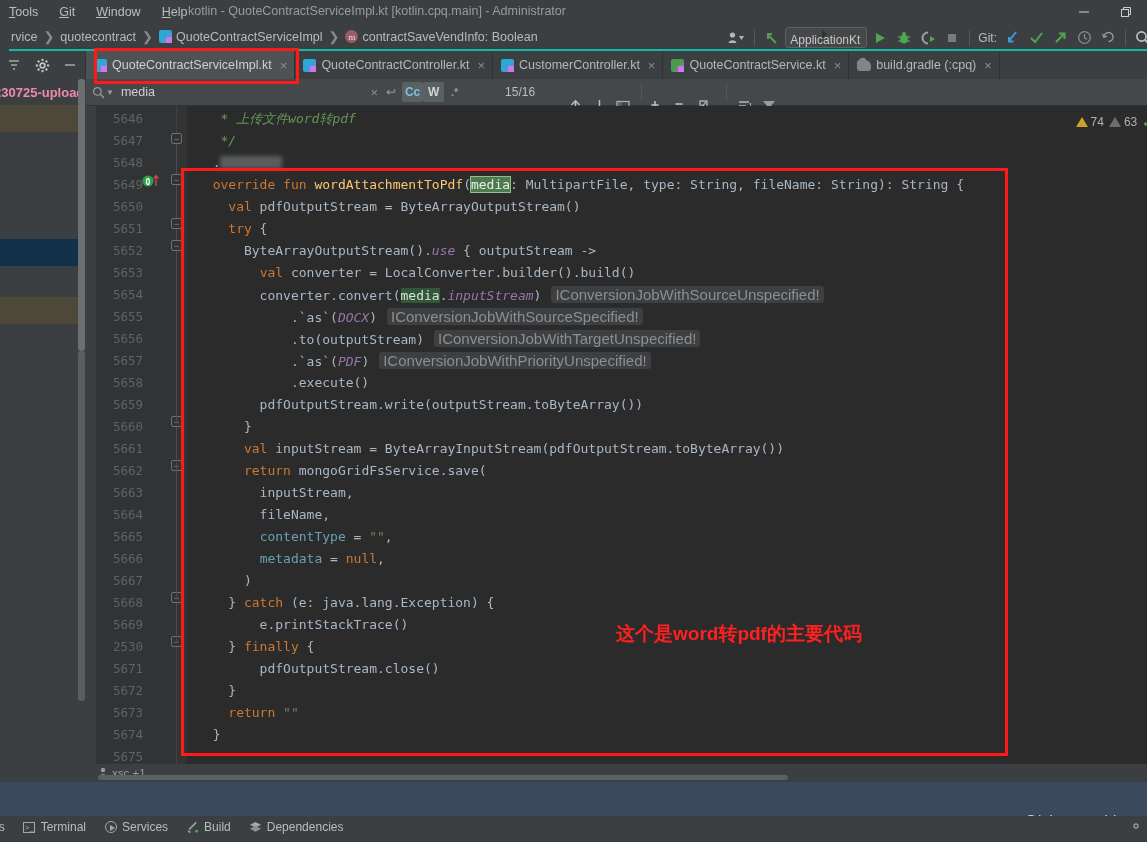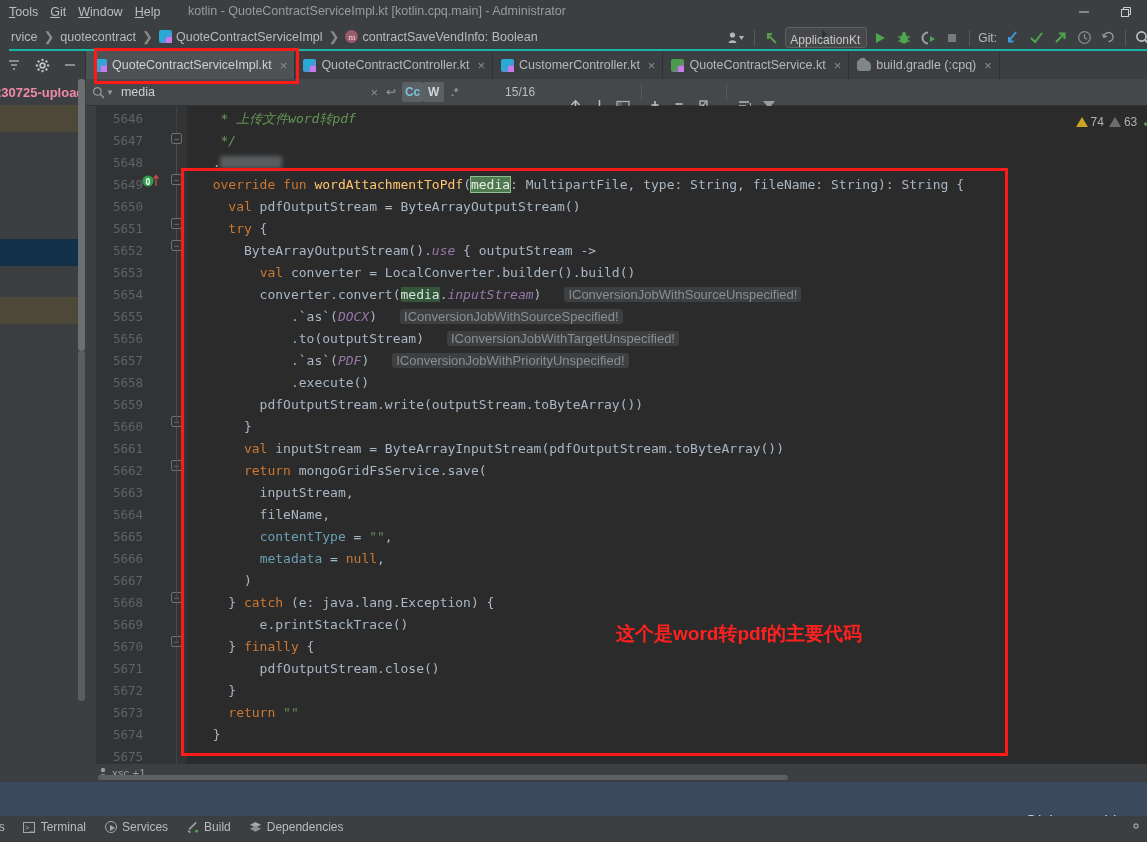--- a/index.html
+++ b/index.html
@@ -17,21 +17,21 @@
     background: #3c3f41;
   }
 
   
   .titlebar {
     position: absolute; left: 0; top: 0; width: 1147px; height: 24px;
     background: #3c3f41; color: #bbbbbb;
     display: flex; align-items: center;
     font-size: 12.5px;
   }
-  .menu-items { display: flex; align-items: center; gap: 6px; padding-left: 6px; }
+  .menu-items { display: flex; align-items: center; gap: 15px; padding-left: 6px; }
   .menu-item { color: #bcbcbc; padding: 1px 3px; cursor: default; }
   .menu-item .mn { text-decoration: underline; }
   .title-text {
     position: absolute; left: 188px; top: 4px;
     color: #9a9a9a; font-size: 12.5px; white-space: nowrap;
   }
   .win-btns {
     position: absolute; right: 0; top: 0; height: 24px;
     display: flex; align-items: center;
   }
@@ -185,23 +185,23 @@
 
   
   .kw  { color: #cc7832; }       
   .fn  { color: #ffc66d; }       
   .id  { color: #a9b7c6; }
   .str { color: #6a8759; }
   .cm  { color: #629755; font-style: italic; }
   .itl { color: #9876aa; font-style: italic; }
   .cyan{ color: #6a9fb5; }
   .hint {
-    background: #3d3f41; color: #8a8f93; font-size: 13px;
+    background: #3d3f41; color: #8a8f93; font-size: 15px;
     font-family: "Liberation Sans", sans-serif; border-radius: 3px;
-    padding: 0px 4px; margin-left: 23px;
+    padding: 0px 4px; margin-left: 10px;
   }
   .mark { background: #33553a; color: #d7e4d8; }
   .mark-cur { background: #4f7a4f; color: #e6f0e6; outline: 1px solid #8fbf8f;}
 
   
   .blurblock {
     position:absolute; width: 62px; height: 13px; background: #5a5d5f;
     filter: blur(2px); border-radius: 1px;
   }
 
@@ -560,21 +560,21 @@
           <div>5660</div>
           <div>5661</div>
           <div>5662</div>
           <div>5663</div>
           <div>5664</div>
           <div>5665</div>
           <div>5666</div>
           <div>5667</div>
           <div>5668</div>
           <div>5669</div>
-          <div>5670</div>
+          <div>2530</div>
           <div>5671</div>
           <div>5672</div>
           <div>5673</div>
           <div>5674</div>
           <div>5675</div>
         </div>
       <div class="gut-vline"></div>
 
       <div class="fold" style="top:27px;">−</div>
       <div class="fold" style="top:68px;">−</div>

